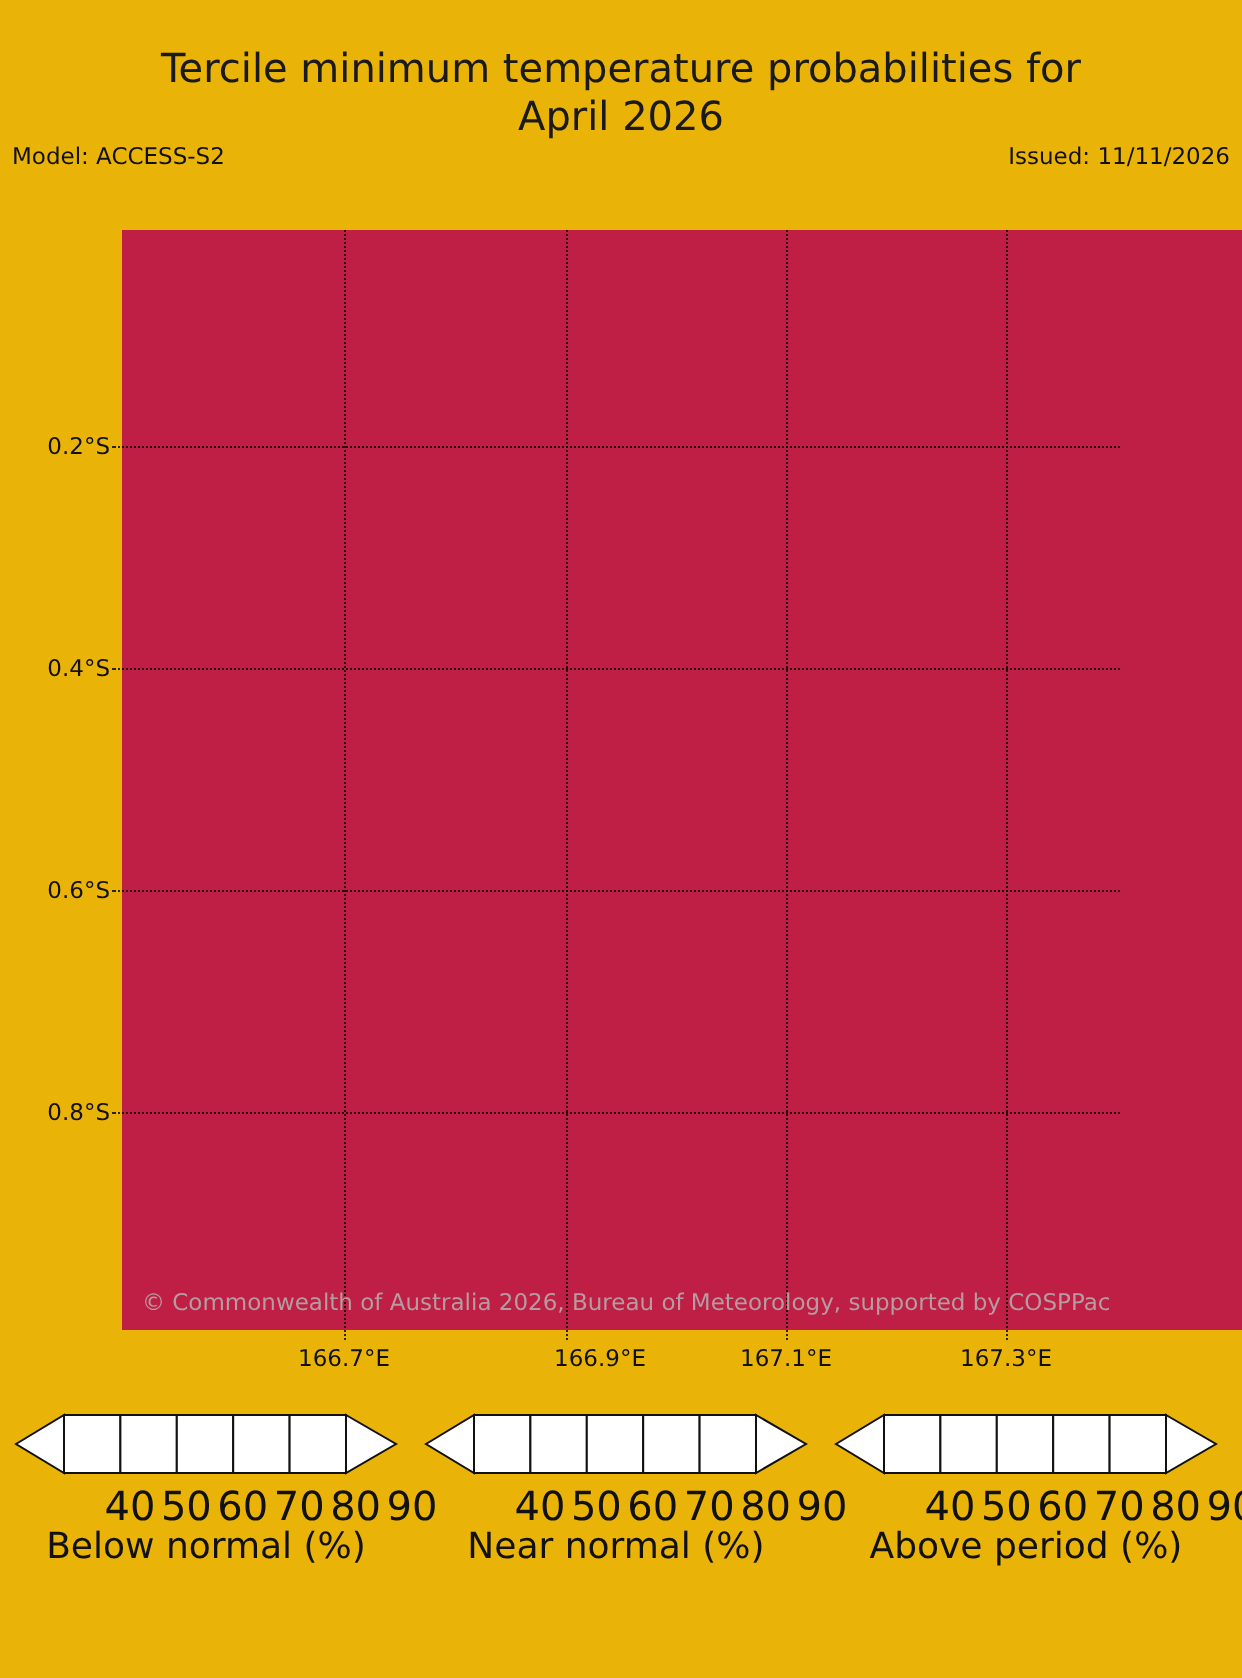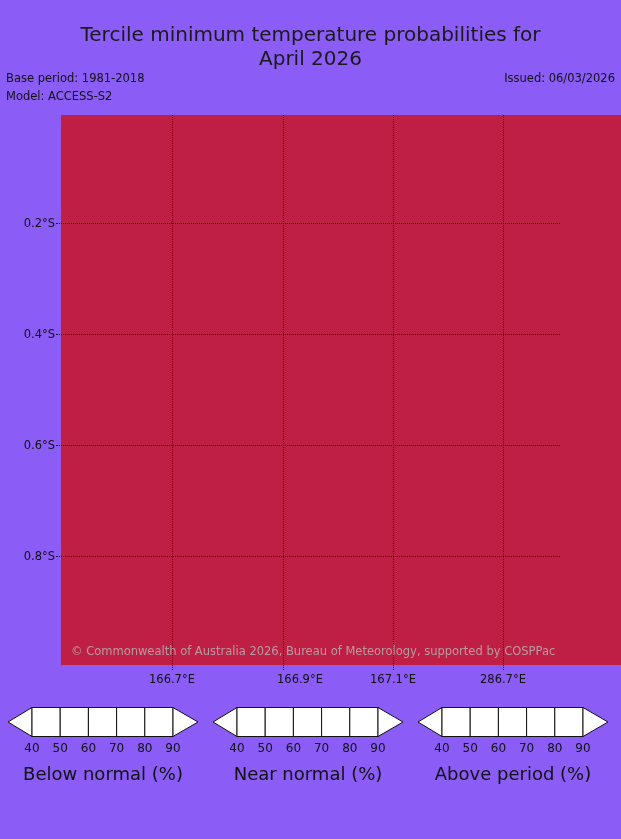--- a/index.html
+++ b/index.html
@@ -1,17 +1,17 @@
 <!DOCTYPE html>
 <html><head>
 <meta charset="utf-8">
 <style>
   html,body{margin:0;padding:0;background:#ffffff;}
   .canvas{
-    position:relative;width:621px;height:839px;background:#8b5cf6;
+    position:relative;width:621px;height:839px;background:#eab308;
     font-family:"DejaVu Sans", sans-serif;color:#1a1a1a;overflow:hidden;
   }
   .title{
     position:absolute;top:22px;left:0;width:621px;text-align:center;
     font-size:20px;line-height:24px;color:#1a1a1a;
   }
   .meta{position:absolute;top:70px;font-size:11.5px;line-height:17.5px;color:#111;}
   .meta.left{left:6px;text-align:left;}
   .meta.right{right:6px;text-align:right;}
   .map{
@@ -30,43 +30,42 @@
   .attribution{
     position:absolute;left:10px;bottom:7px;right:0;
     font-size:11.5px;color:#b59ca2;white-space:nowrap;overflow:hidden;
   }
   .island{position:absolute;left:282px;top:378px;}
   .colorbar{position:absolute;top:706px;width:192px;height:86px;}
   .colorbar svg{position:absolute;left:0;top:0;}
   .colorbar rect, .colorbar polygon{stroke:#111111;stroke-width:1;fill:#ffffff;}
   .cb-ticks{position:absolute;left:0;top:35px;width:192px;height:20px;}
   .cb-ticks span{
-    position:absolute;transform:translateX(-50%);font-size:12px;color:#111;
+    position:absolute;transform:translateX(-50%);font-size:20px;color:#111;margin-left:33px;
   }
   .cb-label{
     position:absolute;left:0;top:57px;width:192px;text-align:center;
     font-size:18px;color:#111;
   }
 </style>
 </head>
 <body>
 
 <div class="canvas">
 
   <div class="title">
     <div>Tercile minimum temperature probabilities for</div>
     <div>April 2026</div>
   </div>
 
   <div class="meta left">
-    <div>Base period: 1981-2018</div>
     <div>Model: ACCESS-S2</div>
   </div>
   <div class="meta right">
-    <div>Issued: 06/03/2026</div>
+    <div>Issued: 11/11/2026</div>
   </div>
 
   <div class="map" style="background-color: rgb(192, 31, 69);">
 
     <div class="gridv" style="left:111px"></div>
     <div class="gridv" style="left:222px"></div>
     <div class="gridv" style="left:332px"></div>
     <div class="gridv" style="left:442px"></div>
 
     <div class="gridh" style="top:108px"></div>
@@ -82,21 +81,21 @@
   </svg>
 
   <span class="ytick" style="top:215px">0.2°S</span>
   <span class="ytick" style="top:326px">0.4°S</span>
   <span class="ytick" style="top:437px">0.6°S</span>
   <span class="ytick" style="top:548px">0.8°S</span>
 
   <span class="xtick" style="left:132px">166.7°E</span>
   <span class="xtick" style="left:260px">166.9°E</span>
   <span class="xtick" style="left:353px">167.1°E</span>
-  <span class="xtick" style="left:463px">286.7°E</span>
+  <span class="xtick" style="left:463px">167.3°E</span>
 
   <div class="colorbar" style="left:7px">
     <svg width="193" height="33">
       <polygon points="1,16 25,1.5 25,30.5"></polygon>
       <rect x="25" y="1.5" width="28.2" height="29" fill="#c9dbdf"></rect>
       <rect x="53.2" y="1.5" width="28.2" height="29" fill="#abc9d1"></rect>
       <rect x="81.4" y="1.5" width="28.2" height="29" fill="#8fbac6"></rect>
       <rect x="109.6" y="1.5" width="28.2" height="29" fill="#6fa9b8"></rect>
       <rect x="137.8" y="1.5" width="28.2" height="29" fill="#4d9aad"></rect>
       <polygon points="166,1.5 191,16 166,30.5" fill="#2f8fa3"></polygon>

